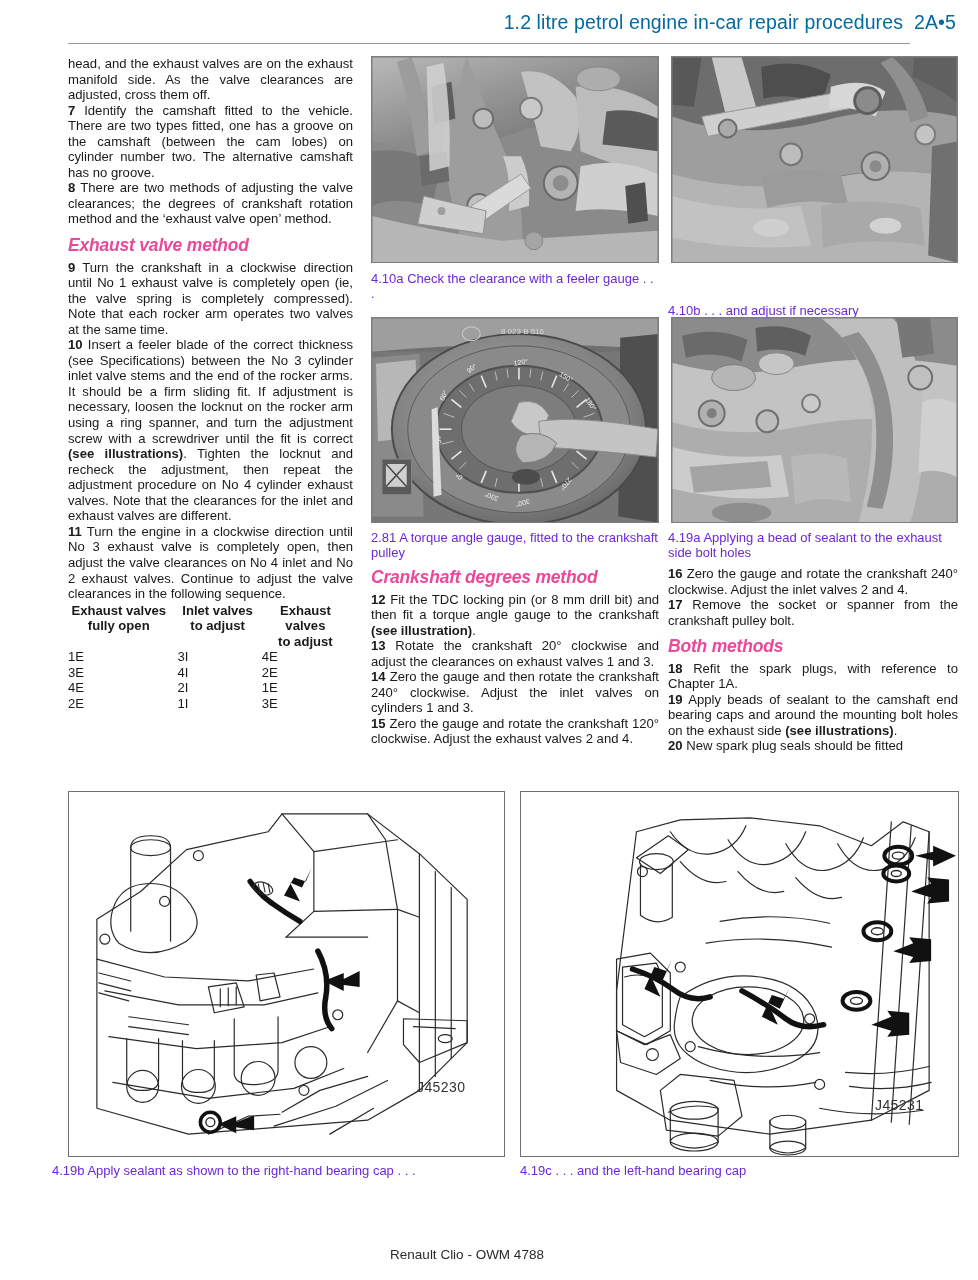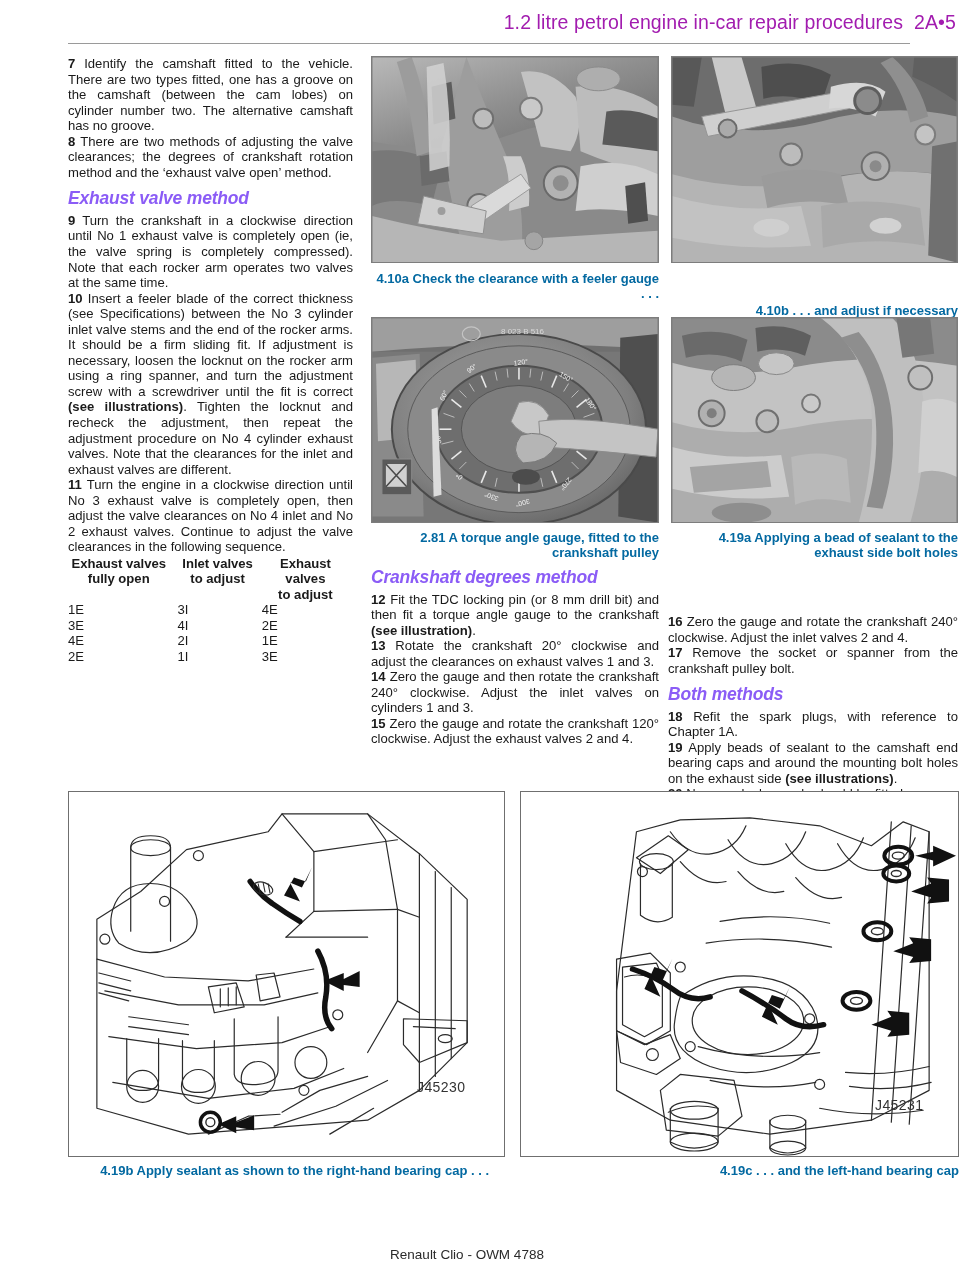--- a/index.html
+++ b/index.html
@@ -21,21 +21,21 @@
     width: 978px;
     height: 44px;
     padding-right: 22px;
     display: flex;
     align-items: center;
     justify-content: flex-end;
   }
   .page-header .hdr-text {
     font-size: 19.5px;
     letter-spacing: 0.1px;
-    color: #a21caf;
+    color: #0369a1;
     white-space: nowrap;
   }
   .header-rule {
     position: absolute;
     top: 43px;
     left: 68px;
     width: 842px;
     height: 1px;
     background: #9a9a9a;
   }
@@ -43,33 +43,33 @@
   
   .col {
     position: absolute;
     font-size: 13.1px;
     line-height: 15.55px;
     text-align: justify;
     color: #1a1a1a;
   }
   .col-left  { left: 68px;  top: 56px; width: 285px; }
   .col-mid   { left: 371px; top: 566px; width: 288px; }
-  .col-right { left: 668px; top: 566px; width: 290px; margin-top: 48px; }
+  .col-right { left: 668px; top: 566px; width: 290px; }
 
   p.body { margin: 0; text-align: justify; }
   .num { font-weight: bold; }
   .b { font-weight: bold; }
 
   h3.sect {
     font-size: 17.5px;
     font-style: italic;
     font-weight: bold;
     margin: 11px 0 6px 0;
     letter-spacing: -0.2px;
-    color: #8b5cf6;
+    color: #ec4899;
   }
 
   
   .valve-table {
     width: 100%;
     border-collapse: collapse;
     font-size: 13.1px;
     line-height: 15.5px;
     margin-top: 1px;
   }
@@ -99,24 +99,24 @@
   }
 
   #photo-410a { left: 371px; top: 56px;  width: 288px; height: 207px; }
   #photo-410b { left: 671px; top: 56px;  width: 287px; height: 207px; }
   #photo-412  { left: 371px; top: 317px; width: 288px; height: 206px; }
   #photo-419a { left: 671px; top: 317px; width: 287px; height: 206px; }
 
   .caption {
     position: absolute;
     font-size: 13px;
-    font-weight: bold;
+    font-weight: normal;
     line-height: 15px;
-    text-align: right;
-    color: #0369a1;
+    text-align: left;
+    color: #6d28d9;
   }
   #cap-410a { left: 371px; top: 271px; width: 288px; }
   #cap-410b { left: 668px; top: 271px; width: 290px; margin-top: 32px; }
   #cap-412  { left: 371px; top: 530px; width: 288px; }
   #cap-419a { left: 668px; top: 530px; width: 290px; }
 
   
   .drawing {
     position: absolute;
     border: 1px solid #6f6f6f;
@@ -155,20 +155,23 @@
 
 <div class="page-header">
   <span class="hdr-text">
     <span>1.2 litre petrol engine in-car repair procedures</span>&nbsp;&nbsp;<span>2A•5</span>
   </span>
 </div>
 <div class="header-rule"></div>
 
 <div class="col col-left">
 
+  <p class="body">
+    <span>head, and the exhaust valves are on the exhaust manifold side. As the valve clearances are adjusted, cross them off.</span>
+  </p>
 
   <p class="body">
     <span class="num">7</span>
     <span>Identify the camshaft fitted to the vehicle. There are two types fitted, one has a groove on the camshaft (between the cam lobes) on cylinder number two. The alternative camshaft has no groove.</span>
   </p>
 
   <p class="body">
     <span class="num">8</span>
     <span>There are two methods of adjusting the valve clearances; the degrees of crankshaft rotation method and the ‘exhaust valve open’ method.</span>
   </p>

